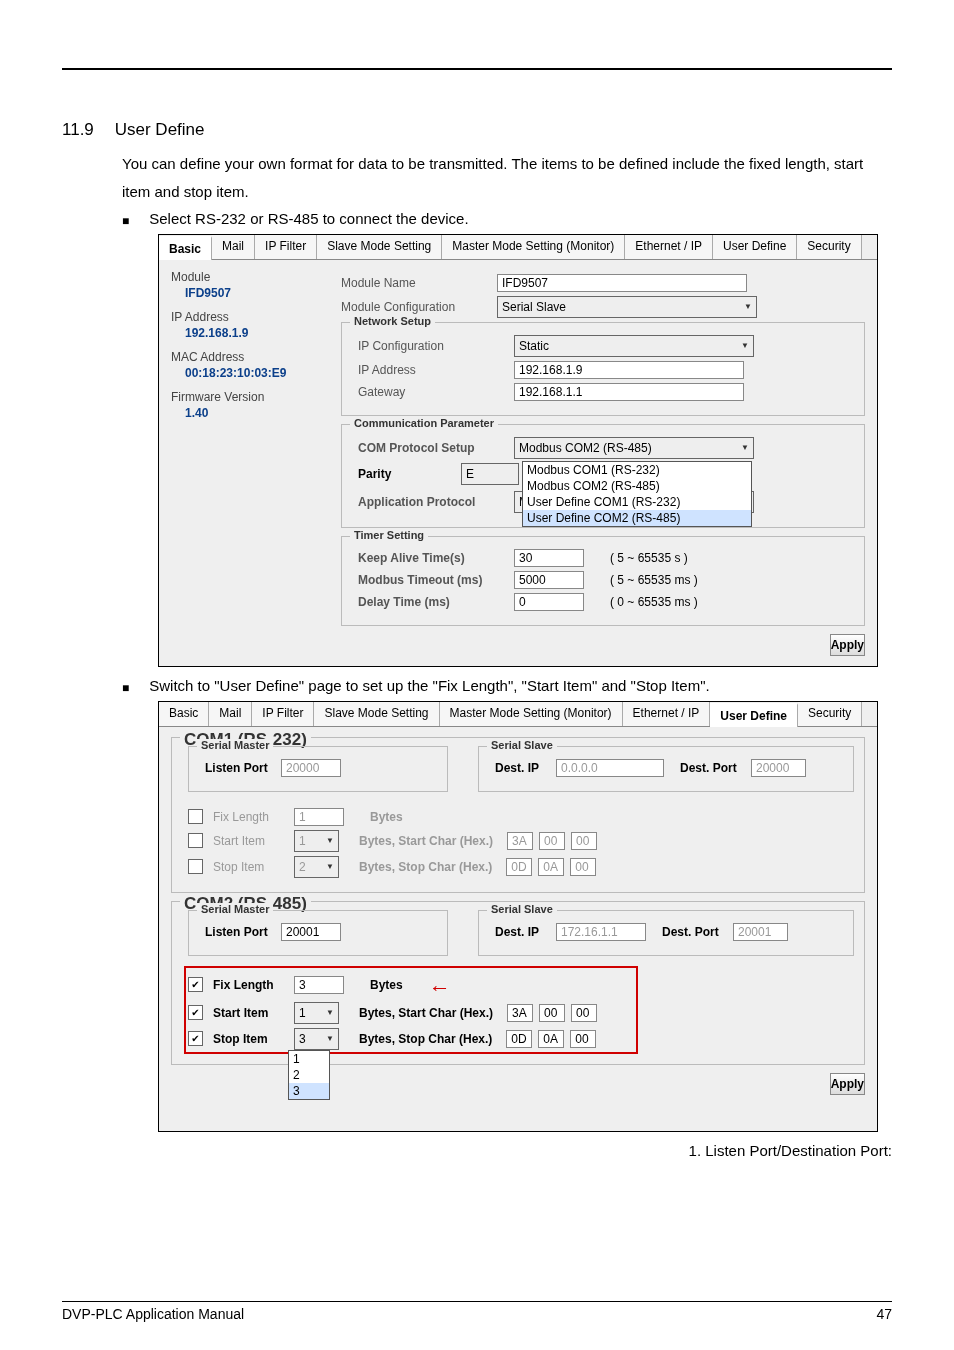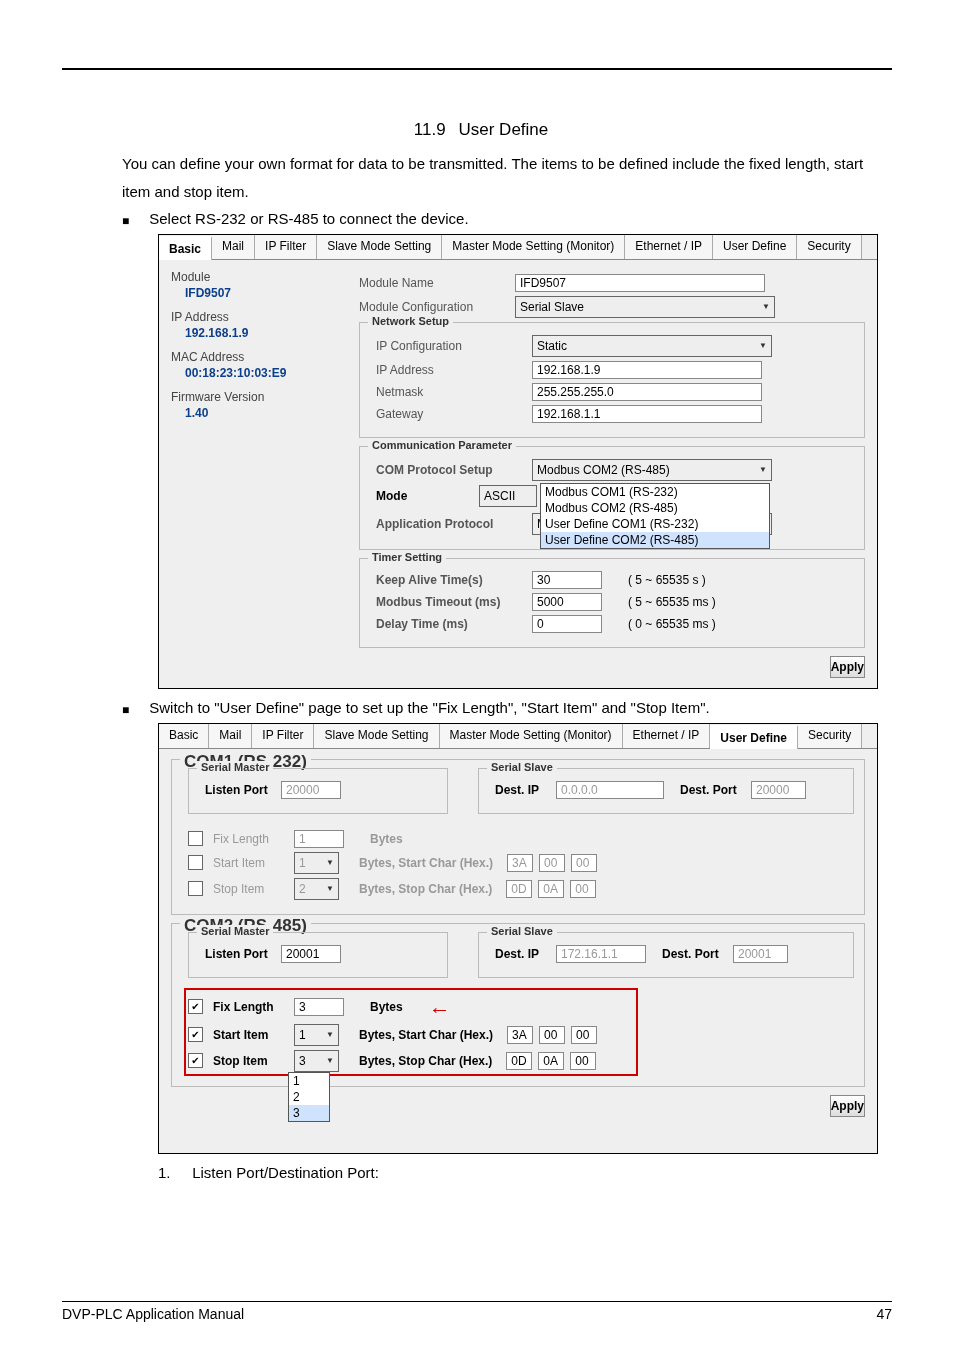--- a/index.html
+++ b/index.html
@@ -1,31 +1,31 @@
 <!DOCTYPE html>
 <html><head>
 <meta charset="utf-8">
 <style>
   @page { size: 954px 1350px; margin: 0; }
   html, body { margin: 0; padding: 0; background: #fff; font-family: Arial, Helvetica, sans-serif; color: #000; }
   .page { width: 954px; height: 1350px; position: relative; box-sizing: border-box; padding: 58px 62px 0 62px; }
   .topbar { border-bottom: 2px solid #000; margin-bottom: 50px; height: 10px; }
-  .section-head { font-size: 17px; margin-bottom: 10px; text-align: center; }
+  .section-head { font-size: 17px; margin-bottom: 10px; }
   .section-head .num { display: inline-block; width: 48px; }
   .bodytext { font-size: 15px; line-height: 1.85; margin: 0 0 4px 60px; }
   .bullet-row { display: flex; align-items: flex-start; margin: 2px 0 6px 60px; font-size: 15px; }
   .bullet-sq { font-size: 12px; margin-right: 20px; margin-top: 4px; }
   .shot { margin: 4px 0 10px 96px; border: 1px solid #000; background: #efefef; width: 720px; box-sizing: border-box; }
   .tabs { display: flex; border-bottom: 1px solid #888; background: #efefef; font-size: 12px; }
   .tab { padding: 4px 10px; border-right: 1px solid #aaa; background: #f6f6f6; white-space: nowrap; }
   .tab.sel { background: #fff; font-weight: bold; border-top: 2px solid #fff; position: relative; top: 1px; }
   .panel { background: #efefef; padding: 10px 12px 10px 12px; font-size: 12px; }
 
   
-  .s1 .cols { display: flex; gap: 18px; }
+  .s1 .cols { display: flex; }
   .s1 .left { width: 170px; color: #333; font-size: 12px; }
   .s1 .left .grp { margin-bottom: 10px; }
   .s1 .left .lbl { color: #444; }
   .s1 .left .val { color: #0b3f8a; font-weight: bold; margin: 2px 0 0 14px; }
   .s1 .right { flex: 1; }
   .fieldset { border: 1px solid #bbb; padding: 8px 10px 10px 16px; margin-bottom: 8px; position: relative; }
   .fs-title { position: absolute; top: -8px; left: 8px; background: #efefef; padding: 0 4px; font-size: 11px; color: #333; font-weight: bold; }
   .row { display: flex; align-items: center; margin: 4px 0; gap: 6px; }
   .lblw { width: 150px; color: #555; }
   .input { background: #fff; border: 1px solid #888; height: 18px; padding: 1px 4px; font-size: 12px; box-sizing: border-box; }
@@ -38,21 +38,21 @@
 
   
   .s2 .fs-title2 { font-size: 17px; }
   .ck { width: 13px; height: 13px; border: 1px solid #666; background: #fff; display: inline-flex; align-items: center; justify-content: center; font-size: 10px; }
   .ck.on::after { content: "\2714"; font-size: 10px; line-height: 1; }
   .redbox { position: absolute; border: 2px solid #d00000; pointer-events: none; }
   .red-arrow { color: #d00000; font-size: 22px; font-weight: bold; }
   .greytxt { color: #999; }
   .footer { position: absolute; bottom: 28px; left: 62px; right: 62px; display: flex; justify-content: space-between; border-top: 1px solid #000; padding-top: 4px; font-size: 14px; }
 
-  .note-num { margin: 6px 0 0 96px; font-size: 15px; }
+  .note-num { margin: 6px 0 0 96px; font-size: 15px; text-align: right; }
   .note-num .n { display: inline-block; width: 30px; }
 </style>
 </head>
 <body>
 
 <div class="page">
   <div class="topbar"></div>
 
   <div class="section-head">
     <span class="num">11.9</span>
@@ -117,45 +117,41 @@
               <div class="select" style="width:230px">
                 <span>Static</span>
                   <span class="tri">▼</span>
                 </div>
               </div>
             <div class="row">
                 <div class="lblw">IP Address</div>
               <div class="input" style="width:230px">192.168.1.9</div>
               </div>
             <div class="row">
-                <div class="lblw">Netmask</div>
-              <div class="input" style="width:230px">255.255.255.0</div>
-              </div>
-            <div class="row">
                 <div class="lblw">Gateway</div>
               <div class="input" style="width:230px">192.168.1.1</div>
               </div>
           </div>
 
           <div class="fieldset" style="position:relative">
             <div class="fs-title">Communication Parameter</div>
 
             <div class="row" style="font-weight:bold">
                 <div class="lblw">COM Protocol Setup</div>
               <div class="select" style="width:230px;font-weight:normal">
                 <span>Modbus COM2 (RS-485)</span>
                   <span class="tri">▼</span>
                 </div>
               </div>
 
             <div style="position:relative">
               <div class="row">
-                  <div style="width:97px;font-weight:bold">Mode</div>
+                  <div style="width:97px;font-weight:bold">Parity</div>
                 <div class="select" style="width:48px">
-                    <span>ASCII</span>
+                    <span>E</span>
                   </div>
                 </div>
 
               <div class="dropdown-list" style="position:absolute;left:164px;top:-2px;width:228px">
                 <div class="opt">Modbus COM1 (RS-232)</div>
                 <div class="opt">Modbus COM2 (RS-485)</div>
                 <div class="opt">User Define COM1 (RS-232)</div>
                 <div class="opt hl">User Define COM2 (RS-485)</div>
               </div>
             </div>

